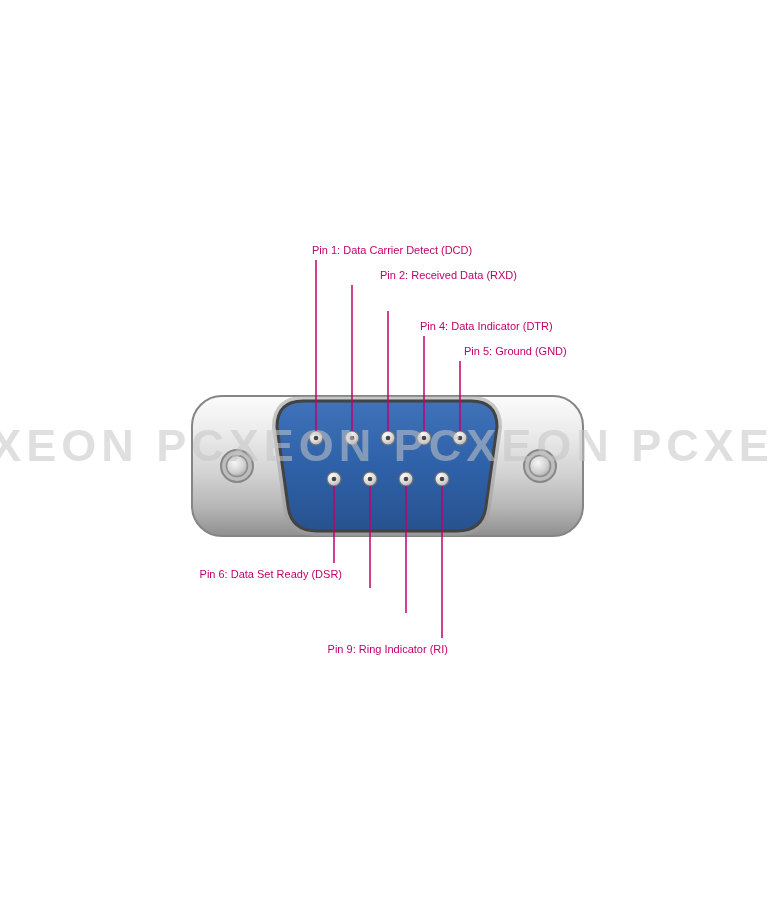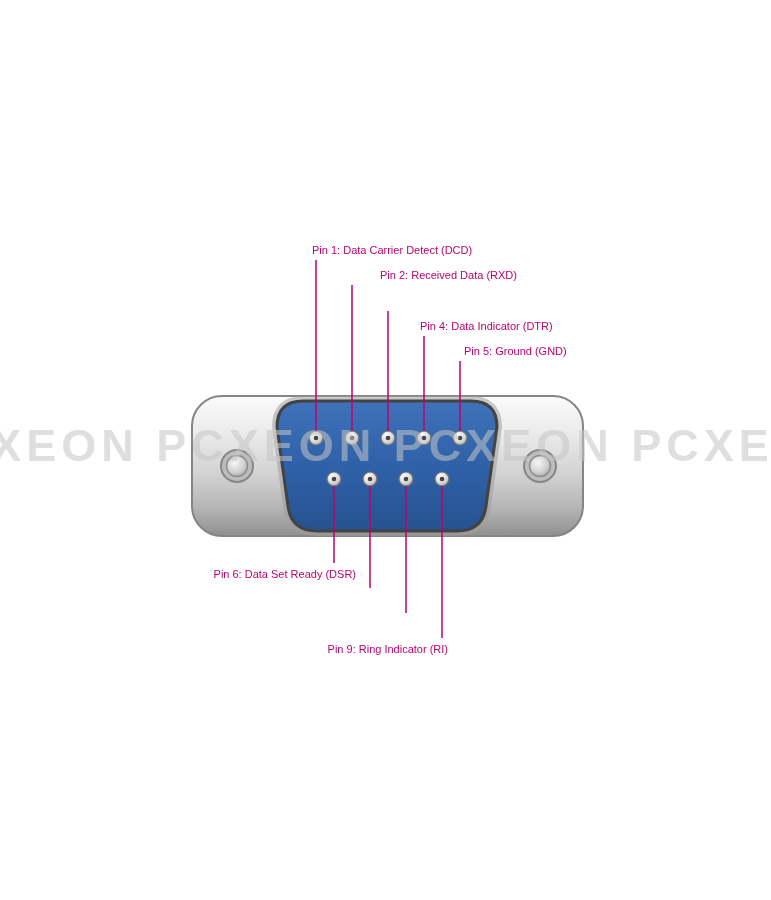--- a/index.html
+++ b/index.html
@@ -135,16 +135,16 @@
       <line class="leader" x1="406" y1="486" x2="406" y2="613"></line>
       <line class="leader" x1="442" y1="486" x2="442" y2="638"></line>
     </g>
   </svg>
 
   <div class="pin-label" style="left:312px; top:241px;">Pin 1: Data Carrier Detect (DCD)</div>
   <div class="pin-label" style="left:348px; top:266px;margin-left:32px;">Pin 2: Received Data (RXD)</div>
   <div class="pin-label" style="left:420px; top:317px;">Pin 4: Data Indicator (DTR)</div>
   <div class="pin-label" style="left:456px; top:342px;margin-left:8px;">Pin 5: Ground (GND)</div>
 
-  <div class="pin-label" style="right:415px; top:565px;margin-left:20px;">Pin 6: Data Set Ready (DSR)</div>
+  <div class="pin-label" style="right:429px; top:565px;margin-left:20px;">Pin 6: Data Set Ready (DSR)</div>
   <div class="pin-label" style="right:323px; top:640px;margin-left:36px;">Pin 9: Ring Indicator (RI)</div>
 
 </div>
 
 </body></html>

